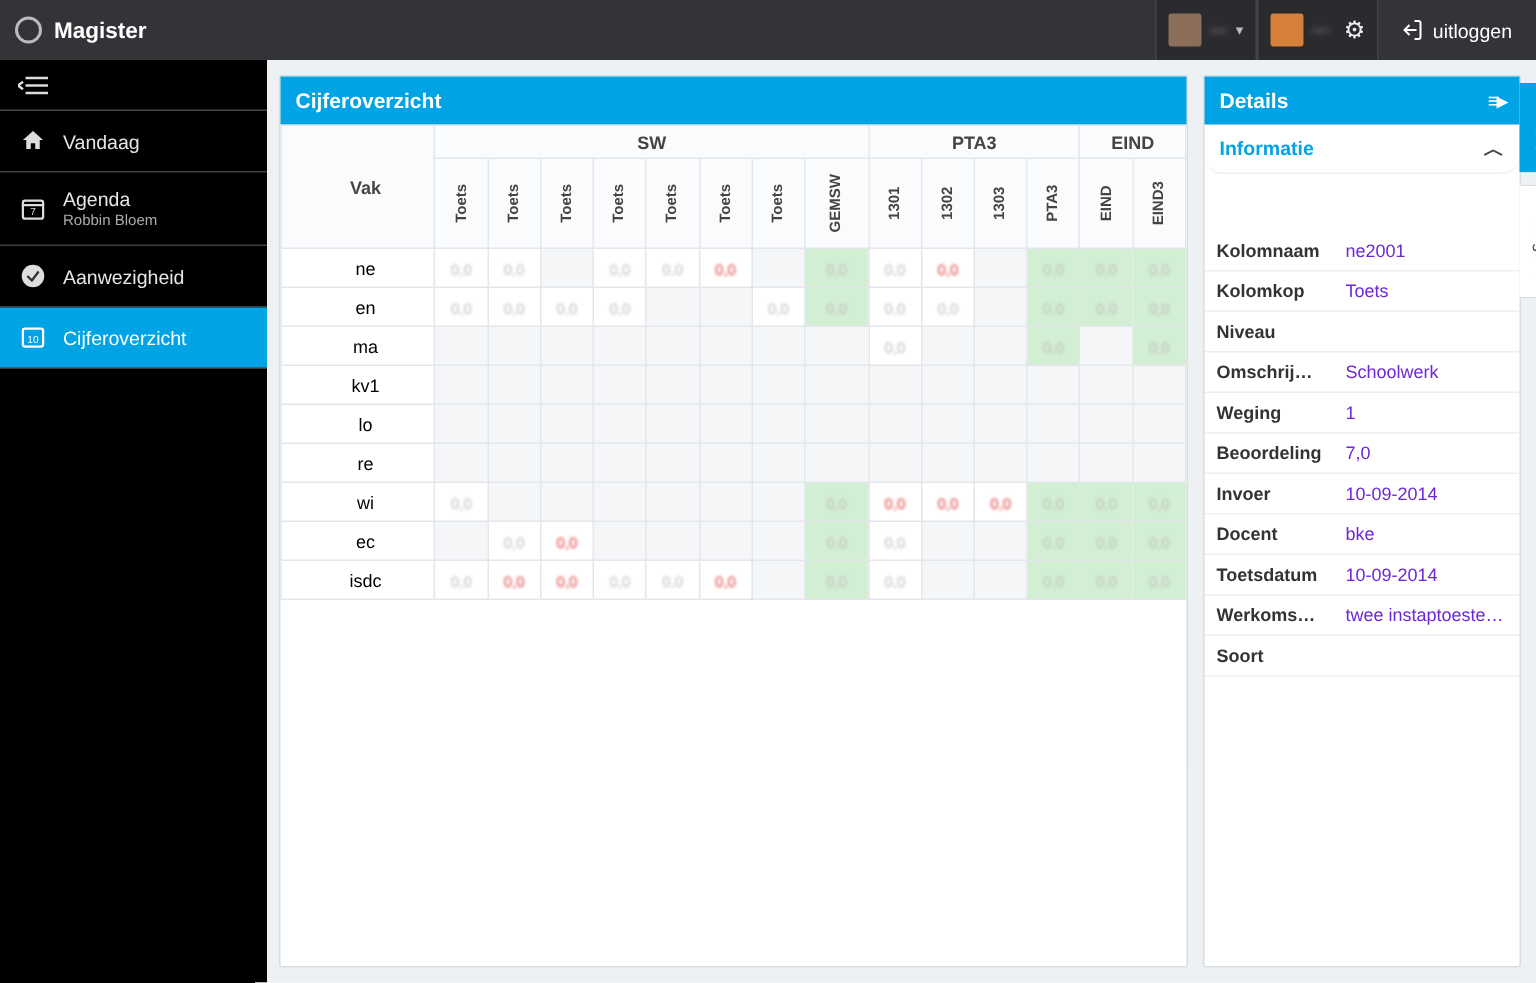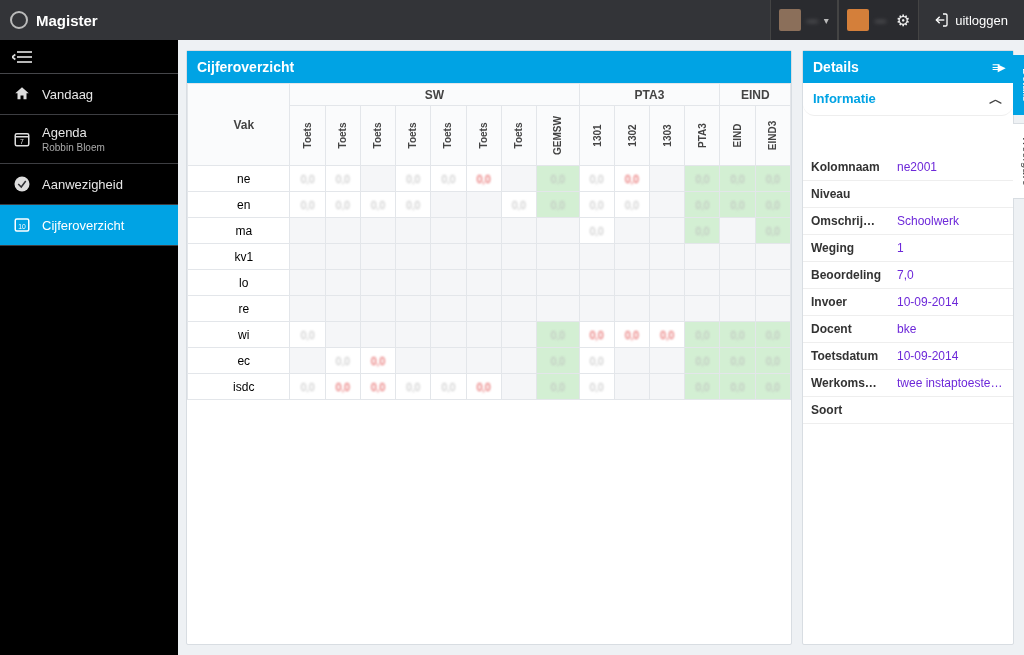--- a/index.html
+++ b/index.html
@@ -340,20 +340,24 @@
       <div class="info-head">
         <span>Informatie</span>
         <span class="chev">︿</span>
       </div>
       <div class="info-list" id="info-list">
           <div class="info-row">
             <div class="k">Kolomnaam</div>
             <div class="v">ne2001</div>
           </div>
           <div class="info-row">
+            <div class="k">Kolomkop</div>
+            <div class="v">Toets</div>
+          </div>
+          <div class="info-row">
             <div class="k">Niveau</div>
             <div class="v"></div>
           </div>
           <div class="info-row">
             <div class="k">Omschrijving</div>
             <div class="v">Schoolwerk</div>
           </div>
           <div class="info-row">
             <div class="k">Weging</div>
             <div class="v">1</div>

